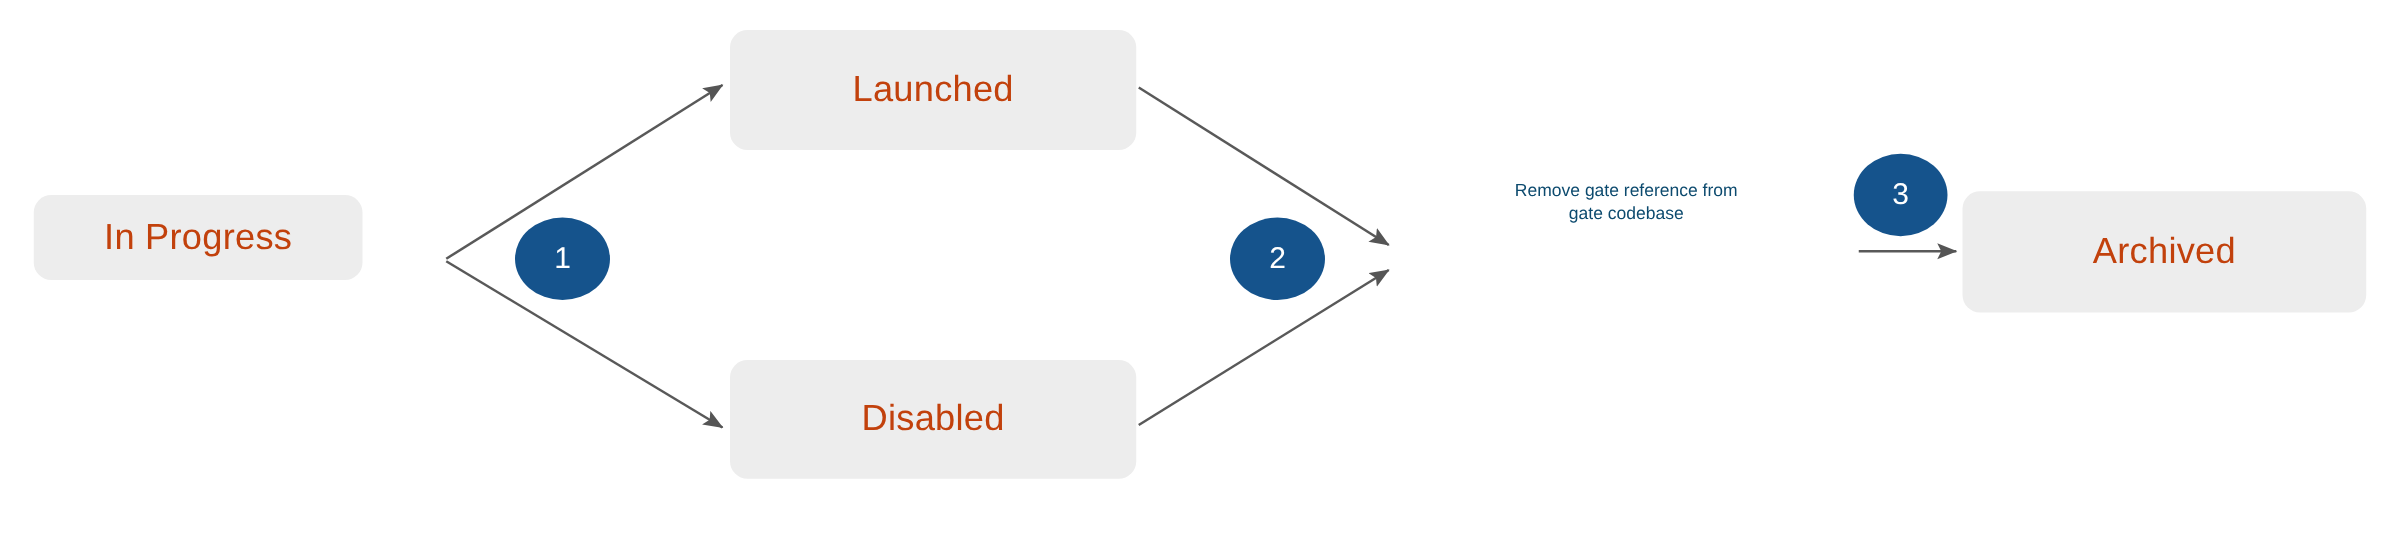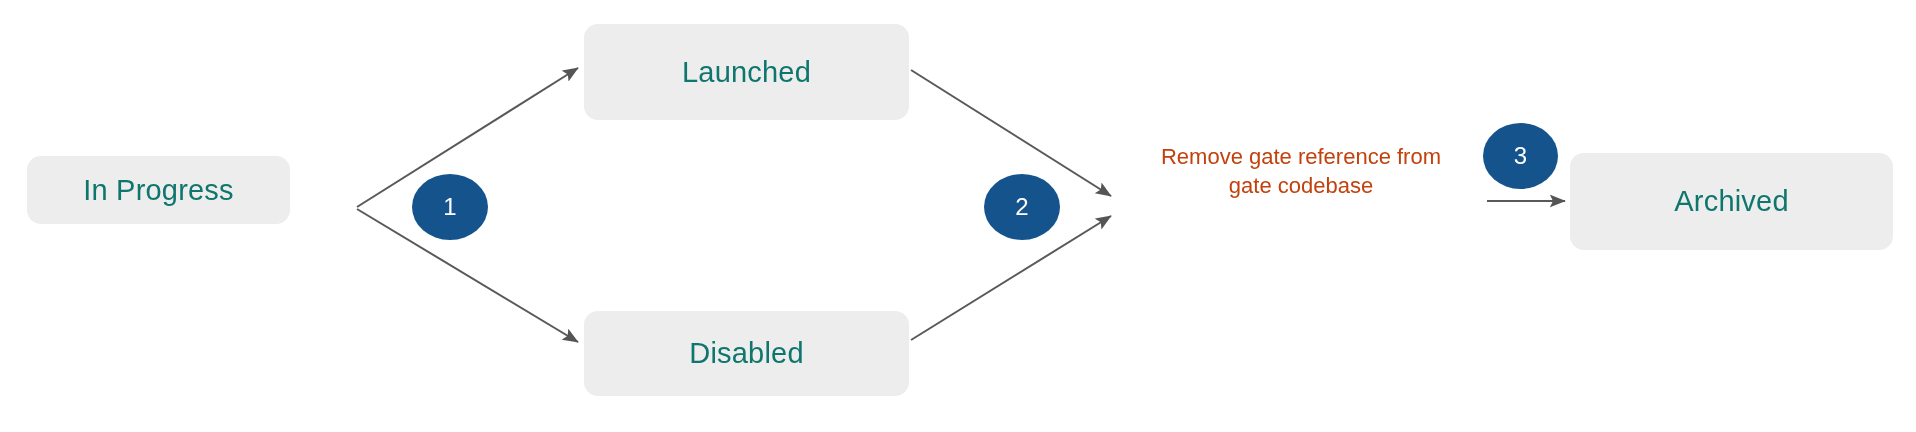--- a/index.html
+++ b/index.html
@@ -32,27 +32,27 @@
     border-radius: 14px;
     display: flex;
     align-items: center;
     justify-content: center;
     box-sizing: border-box;
   }
   .node-label {
     font-family: "Liberation Sans", sans-serif;
     font-size: 29px;
     font-weight: 400;
-    color: #0f766e;
+    color: #c2410c;
     letter-spacing: 0.2px;
     white-space: nowrap;
   }
   #node-in-progress { left: 27px;   top: 156px; width: 263px; height: 68px; }
   #node-launched    { left: 584px;  top: 24px;  width: 325px; height: 96px; }
-  #node-disabled    { left: 584px;  top: 288px; width: 325px; height: 85px; margin-top: 23px; }
+  #node-disabled    { left: 584px;  top: 288px; width: 325px; height: 95px; }
   #node-archived    { left: 1570px; top: 153px; width: 323px; height: 97px; }
 
   .badge {
     position: absolute;
     background: #15538c;
     border-radius: 50%;
     display: flex;
     align-items: center;
     justify-content: center;
     box-sizing: border-box;
@@ -68,24 +68,24 @@
   #badge-2 { left: 984px;  top: 174px; width: 76px; height: 66px; }
   #badge-3 { left: 1483px; top: 123px; width: 75px; height: 66px; }
 
   #annotation-archive-note {
     position: absolute;
     left: 1138px;
     top: 143px;
     width: 326px;
     text-align: center;
     font-family: "Liberation Sans", sans-serif;
-    font-size: 22px;
+    font-size: 14px;
     font-weight: 400;
     line-height: 1.3;
-    color: #c2410c;
+    color: #0c4a6e;
   }
 </style>
 </head>
 <body>
 
 <div id="diagram-root">
 
   <svg id="edge-layer" width="1916" height="432" viewBox="0 0 1916 432" xmlns="http://www.w3.org/2000/svg">
     <defs>
       <marker id="arrowhead" markerWidth="9" markerHeight="9" refX="7.6" refY="3.2" orient="auto" markerUnits="strokeWidth">

